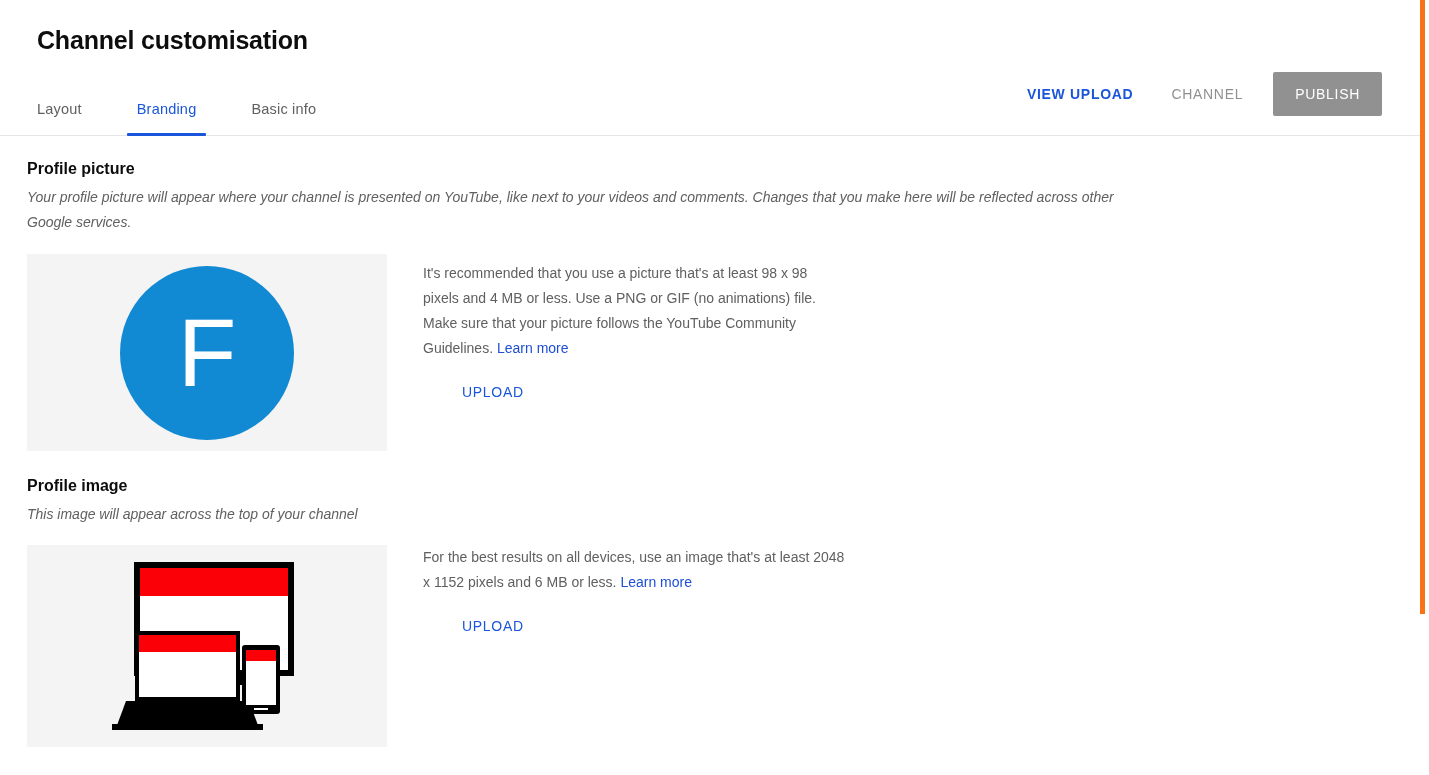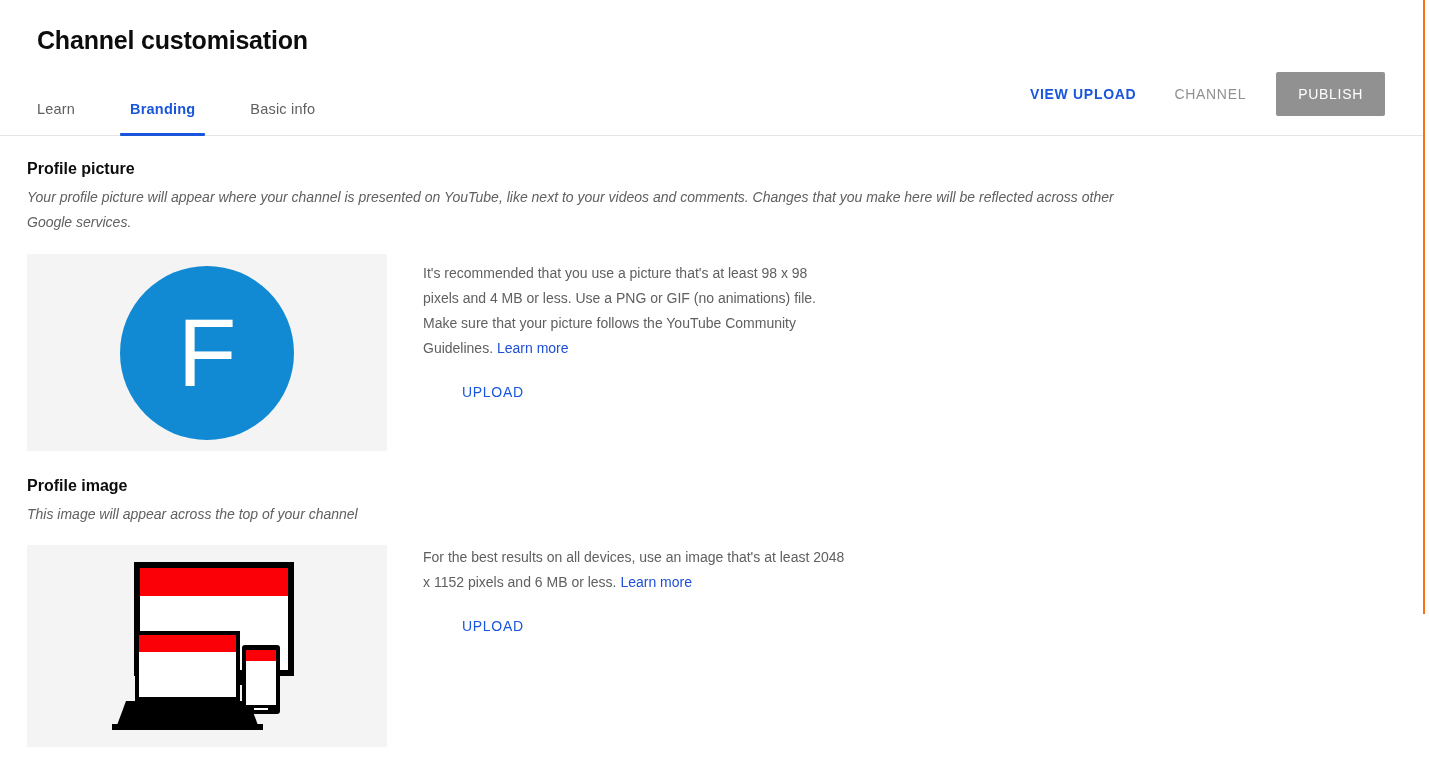--- a/index.html
+++ b/index.html
@@ -16,21 +16,21 @@
     color: #030303;
     overflow: hidden;
     position: relative;
   }
 
   
   #app-shell {
     width: 1425px;
     height: 614px;
     position: relative;
-    border-right: 2px solid #f97316;
+    border-right: 5px solid #f97316;
   }
 
   #header {
     position: relative;
     height: 136px;
     border-bottom: 1px solid #e5e5e5;
     background: #fff;
   }
 
   #page-title {
@@ -58,21 +58,21 @@
     color: #606060;
     padding: 0 0 18px 0;
     margin-right: 55px;
     cursor: pointer;
     letter-spacing: 0.2px;
     white-space: nowrap;
   }
   .tab:last-child { margin-right: 0; }
   .tab.active {
     color: #1a56db;
-    font-weight: bold;
+    font-weight: normal;
   }
   .tab.active::after {
     content: "";
     position: absolute;
     left: -10px;
     right: -10px;
     bottom: -1px;
     height: 3px;
     background: #1a56db;
     border-radius: 1px;
@@ -217,21 +217,21 @@
 </head>
 <body>
 
 <div id="app-shell">
 
   <div id="header">
 
     <div id="page-title">Channel customisation</div>
 
     <div id="tab-strip">
-      <div class="tab">Learn</div>
+      <div class="tab">Layout</div>
       <div class="tab active">Branding</div>
       <div class="tab">Basic info</div>
     </div>
 
     <div id="header-actions">
       <button id="view-channel-btn">VIEW UPLOAD</button>
       <button id="cancel-btn">CHANNEL</button>
       <button id="publish-btn">PUBLISH</button>
     </div>
 

